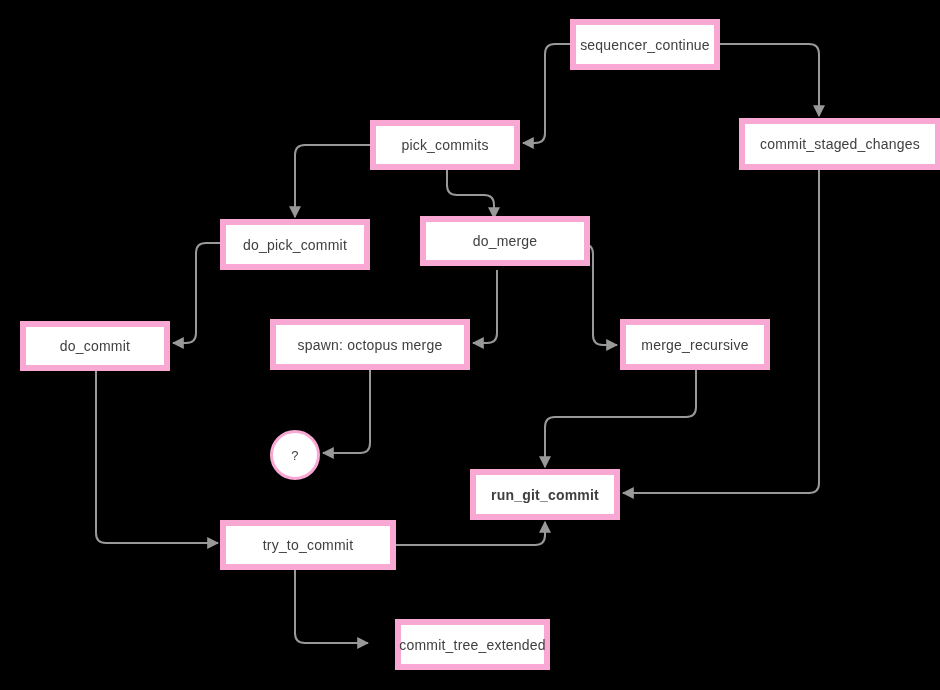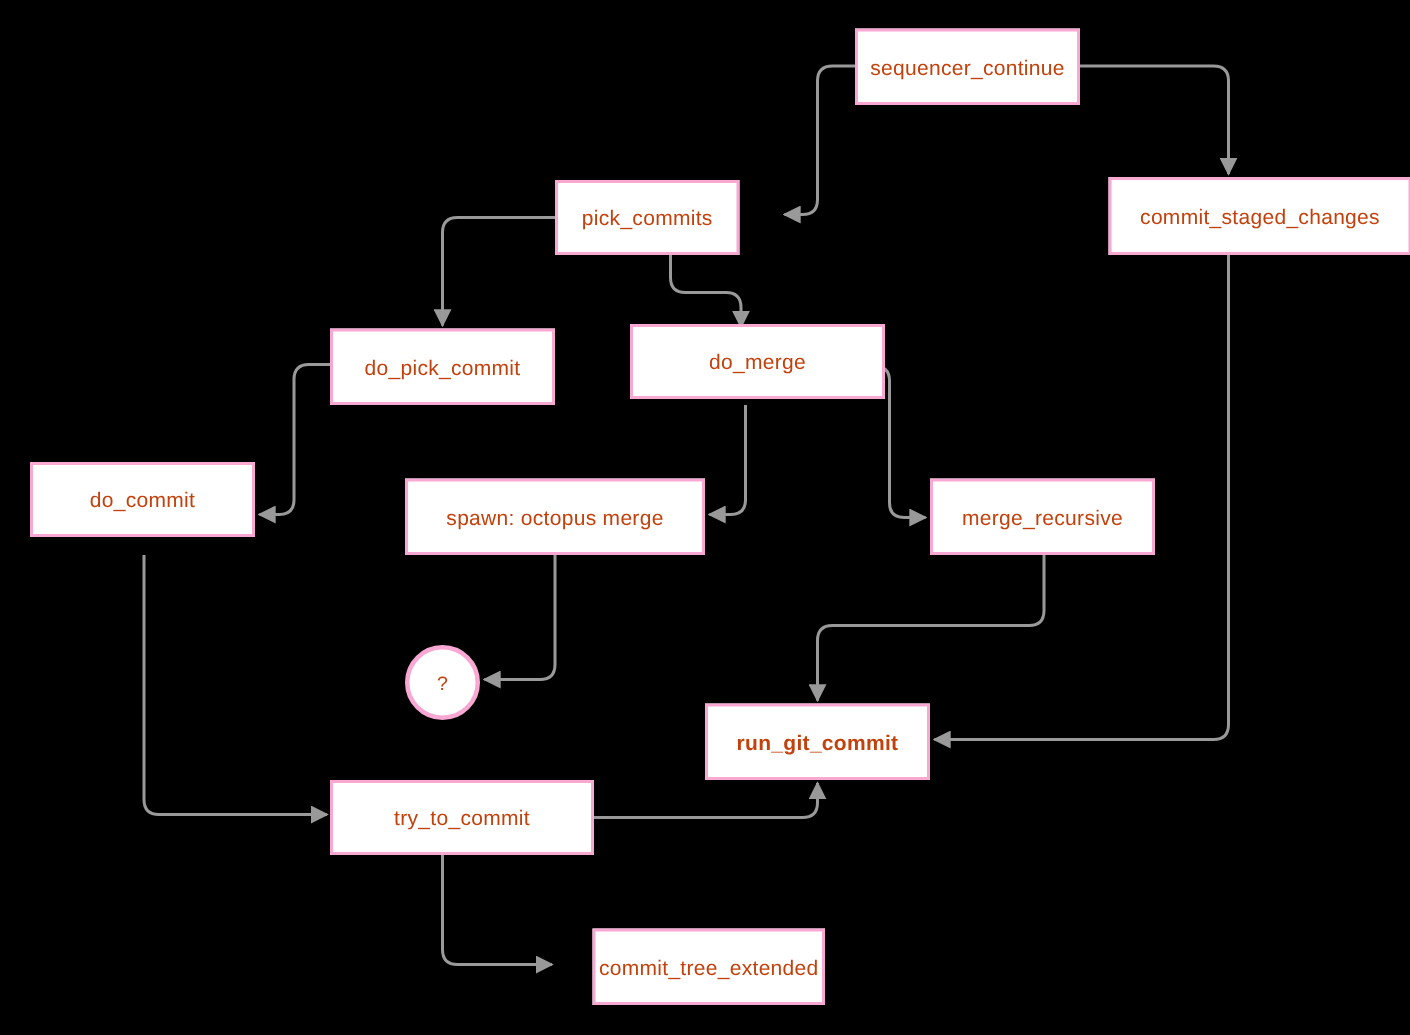--- a/index.html
+++ b/index.html
@@ -17,41 +17,41 @@
   }
   #edges {
     position: absolute;
     left: 0; top: 0;
     width: 940px; height: 690px;
   }
   .node {
     position: absolute;
     box-sizing: border-box;
     background: #ffffff;
-    border: 2px solid #f9a8d4;
-    color: #c2410c;
+    border: 6px solid #f9a8d4;
+    color: #404040;
     font-size: 14px;
     display: flex;
     align-items: center;
     justify-content: center;
     text-align: right;
     letter-spacing: 0.2px;
   }
   .node.circle {
     border-radius: 50%;
     border-width: 3px;
     font-size: 13px;
   }
   
   #n-sequencer_continue   { left: 570px; top: 19px;  width: 150px; height: 51px; }
-  #n-pick_commits         { left: 370px; top: 120px; width: 123px; height: 50px; }
+  #n-pick_commits         { left: 370px; top: 120px; width: 150px; height: 50px; }
   #n-commit_staged_changes{ left: 719px; top: 118px; width: 202px; height: 52px; margin-left: 20px; }
   #n-do_pick_commit       { left: 220px; top: 219px; width: 150px; height: 51px; }
   #n-do_merge             { left: 420px; top: 216px; width: 170px; height: 50px; }
-  #n-do_commit            { left: 20px;  top: 308px; width: 150px; height: 50px; }
+  #n-do_commit            { left: 20px;  top: 321px; width: 150px; height: 50px; }
   #n-spawn_octopus_merge  { left: 270px; top: 319px; width: 200px; height: 51px; }
   #n-merge_recursive      { left: 620px; top: 319px; width: 150px; height: 51px; }
   #n-unknown              { left: 270px; top: 430px; width: 50px;  height: 50px; }
   #n-run_git_commit       { left: 470px; top: 469px; width: 150px; height: 51px; font-weight: bold; }
   #n-try_to_commit        { left: 220px; top: 520px; width: 176px; height: 50px; }
   #n-commit_tree_extended { left: 370px; top: 619px; width: 155px; height: 51px; margin-left: 25px; }
   .edge {
     fill: none;
     stroke: #999999;
     stroke-width: 2;

